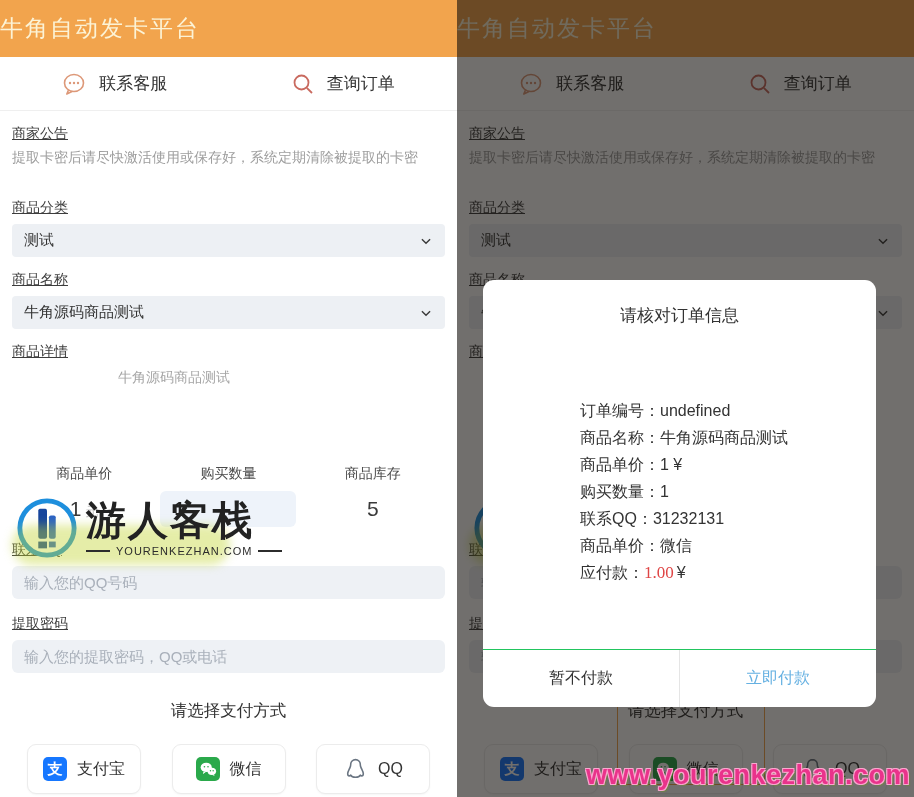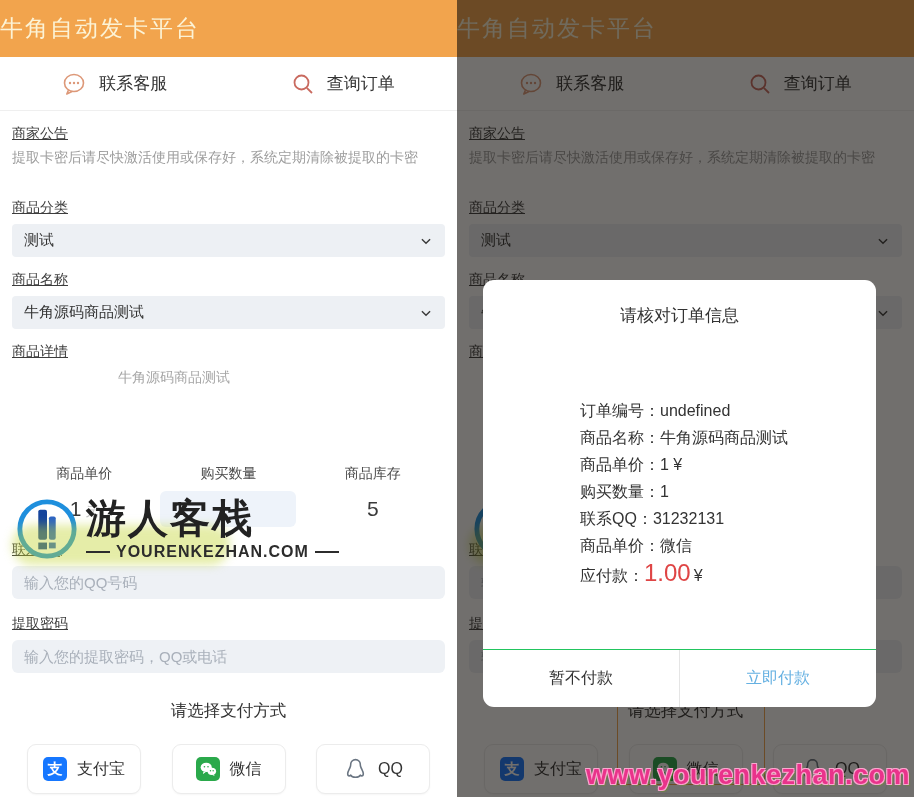--- a/index.html
+++ b/index.html
@@ -22,21 +22,21 @@
   .notice-text{margin-top:6px;font-size:14px;color:#9d9d9d;line-height:17px;}
 
   .select{margin-top:7px;height:33px;background:#edf0f4;border-radius:4px;display:flex;align-items:center;justify-content:space-between;padding:0 12px;font-size:15px;color:#333;cursor:pointer;}
 
   .details-text{margin:8px 0 0 106px;font-size:14px;color:#a5a5a5;}
 
   .site-logo{position:absolute;left:16px;top:372px;display:flex;align-items:center;gap:8px;z-index:2;}
   .logo-smear{position:absolute;left:-4px;top:28px;width:218px;height:40px;background:rgba(193,213,48,0.42);filter:blur(5px);border-radius:20px;}
   .logo-text-col{position:relative;}
   .logo-cn{font-family:"Liberation Serif","DejaVu Serif",serif;font-weight:900;font-size:40px;line-height:44px;color:#222;letter-spacing:2px;}
-  .logo-en{display:flex;align-items:center;gap:6px;margin-top:2px;color:#2c2c2c;font-size:16px;font-weight:bold;letter-spacing:1px;}
+  .logo-en{display:flex;align-items:center;gap:6px;margin-top:2px;color:#2c2c2c;font-size:11px;font-weight:normal;letter-spacing:1px;}
   .logo-en .dash{width:24px;height:2px;background:#2c2c2c;}
 
   .price-row{margin-top:78px;display:flex;text-align:center;}
   .price-col{flex:1;}
   .price-label{font-size:14px;color:#4a4a4a;}
   .price-value{margin-top:14px;font-size:21px;color:#3a3a3a;}
   .unit-cur{font-size:13px;color:#c2c2c2;margin-left:4px;}
   .qty-input{margin-top:8px;width:136px;height:36px;background:#eef3fa;border:none;border-radius:6px;font-size:18px;font-weight:600;color:#222;padding:0 0 0 14px;box-sizing:border-box;outline:none;text-align:left;font-family:inherit;}
 
   .text-input{margin-top:7px;width:100%;height:33px;background:#eef1f5;border:none;border-radius:6px;font-size:15px;color:#333;padding:0 12px;box-sizing:border-box;outline:none;font-family:inherit;display:block;}
@@ -48,21 +48,21 @@
   .alipay-icon{width:24px;height:24px;background:#1677ff;color:#fff;border-radius:5px;display:flex;align-items:center;justify-content:center;font-size:15px;font-weight:bold;flex:none;}
   .wechat-icon{width:24px;height:24px;background:#2aa94b;border-radius:5px;display:flex;align-items:center;justify-content:center;flex:none;}
 
   
   .wechat-outline{position:absolute;left:160px;top:705px;width:146px;height:78px;border:1px solid #f3a64e;z-index:1;}
   .dim-overlay{position:absolute;inset:0;background:rgba(18,15,11,0.60);z-index:3;}
   .modal{position:absolute;left:26px;top:280px;width:393px;height:427px;background:#fff;border-radius:11px;display:flex;flex-direction:column;z-index:4;}
   .modal-title{margin-top:24px;text-align:center;font-size:17px;color:#333;}
   .modal-body{margin:70px 0 0 97px;font-size:16px;line-height:27px;color:#333;}
   .order-row span{vertical-align:baseline;}
-  .due-amount{color:#df4545;font-size:24px;}
+  .due-amount{color:#df4545;font-size:17px;font-family:Liberation Serif, serif;}
   .due-suffix{margin-left:3px;}
   .modal-footer{margin-top:auto;height:57px;border-top:1px solid #22c55e;display:flex;}
   .modal-btn{flex:1;display:flex;align-items:center;justify-content:center;font-size:16px;cursor:pointer;}
   .modal-btn.cancel{border-right:1px solid #e5e5e5;color:#333;}
   .modal-btn.confirm{color:#66b1e2;}
   .url-watermark{position:absolute;right:4px;bottom:6px;z-index:5;font-size:27px;font-weight:bold;color:#e9338b;letter-spacing:0.5px;
     text-shadow:-1px -1px 0 #f9a8cf,1px -1px 0 #f9a8cf,-1px 1px 0 #f9a8cf,1px 1px 0 #f9a8cf,2px 2px 1px rgba(110,150,40,0.5);}
 </style>
 </head>
 <body>

